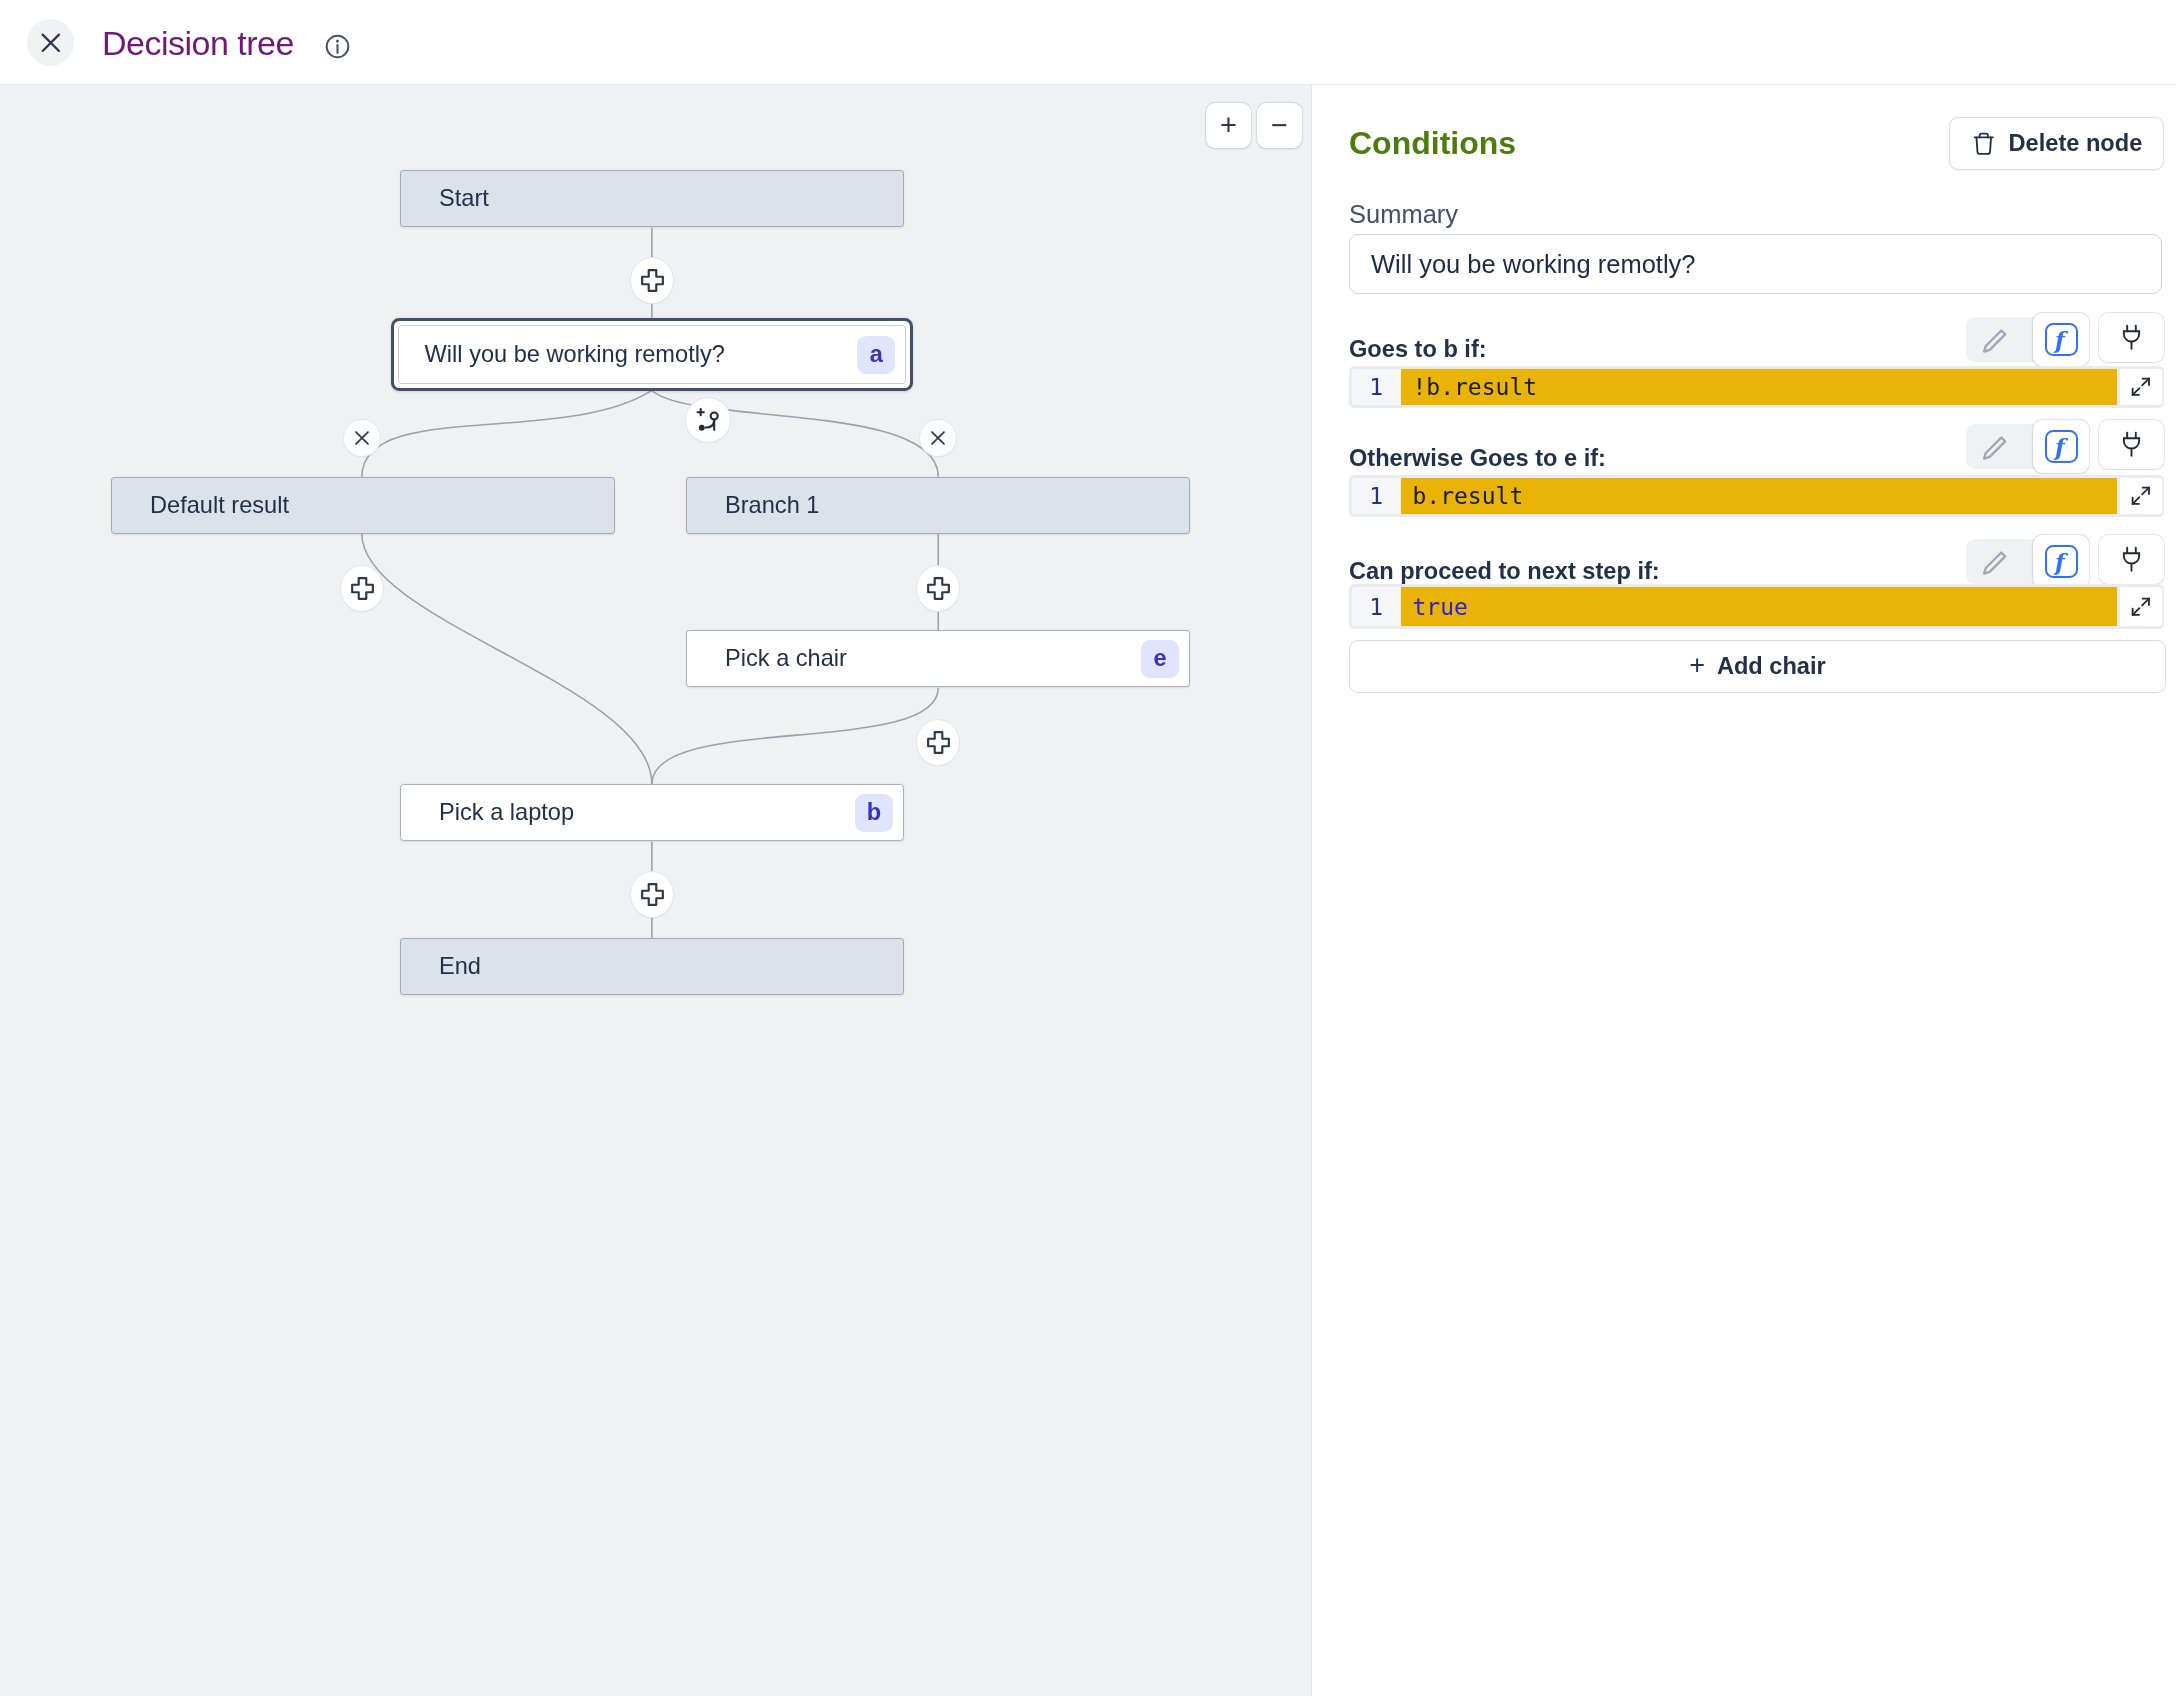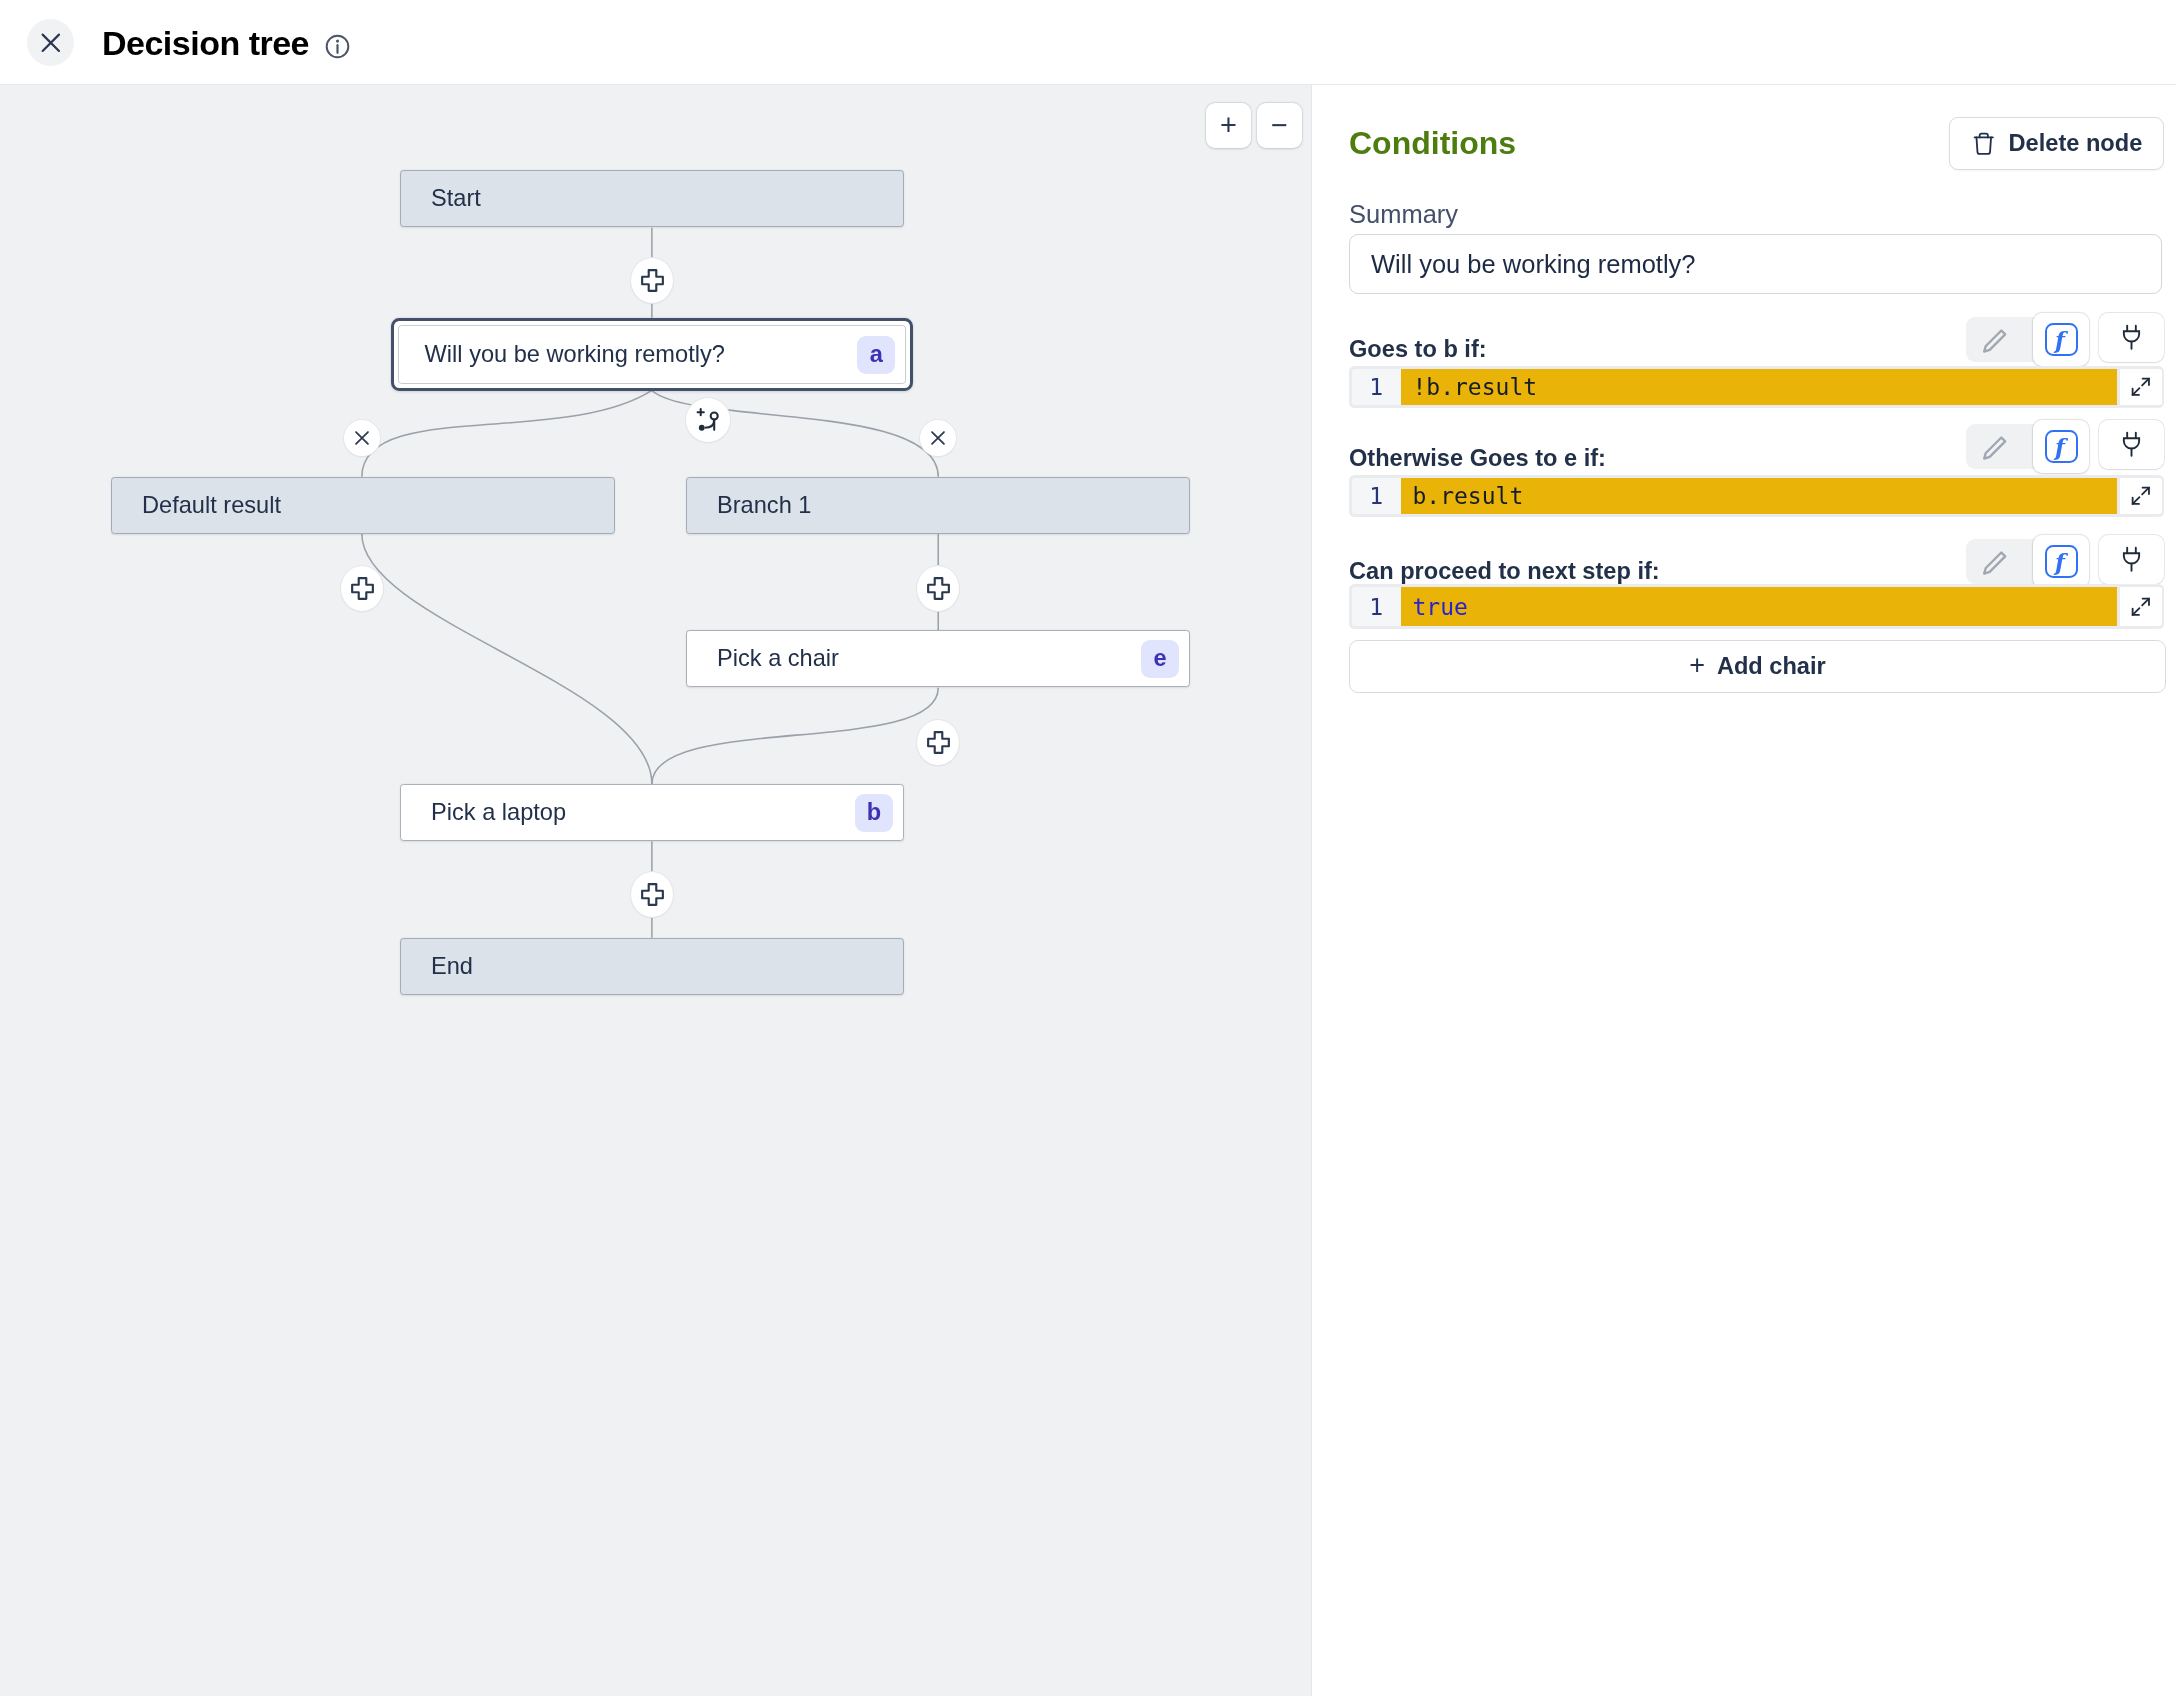--- a/index.html
+++ b/index.html
@@ -2,35 +2,35 @@
 <html style="font-size:14.5px"><head>
 <meta charset="utf-8">
 <style>
   * { margin:0; padding:0; box-sizing:border-box; }
   html,body { width:2177px; height:1696px; overflow:hidden; }
   body { font-family:"Liberation Sans", sans-serif; background:#ffffff; position:relative; color:#22304a; }
 
   
   .header { position:absolute; left:0; top:0; width:2177px; height:85px; background:#fff; border-bottom:0.9px solid #e7e9ec; z-index:30; }
   .close-btn { position:absolute; left:27px; top:19px; width:47px; height:47px; border-radius:50%; background:#f1f2f4; display:flex; align-items:center; justify-content:center; cursor:pointer; }
-  .app-title { position:absolute; left:102px; top:23.6px; font-size:34px; font-weight:bold; color:#000000; letter-spacing:-0.5px; }
+  .app-title { position:absolute; left:102px; top:23.6px; font-size:34px; font-weight:normal; color:#701a75; letter-spacing:-0.5px; }
   .info-btn { position:absolute; left:324px; top:33px; width:27px; height:27px; }
 
   
   .canvas { position:absolute; left:0; top:85px; width:1311px; height:1611px; background:#eff1f3; overflow:hidden; }
   .edges { position:absolute; left:0; top:0; width:1311px; height:1611px; }
   .zbtn { position:absolute; top:18px; width:45px; height:45px; background:#fff; border-radius:9px;
           box-shadow:0 0 0 0.9px rgba(20,27,40,.06), 0 0.9px 2.7px rgba(20,27,40,.14);
           display:flex; align-items:center; justify-content:center; font-size:29px; color:#2a3750; cursor:pointer; }
   .zbtn.zin  { left:1206px; }
   .zbtn.zout { left:1257px; }
 
   .node { position:absolute; width:504px; height:57px; border-radius:3.6px; display:flex; align-items:center;
           font-size:23.6px; color:#22304a; box-shadow:0 0.9px 1.8px rgba(16,24,40,.10); }
-  .node .lbl { padding-left:30px; white-space:nowrap; }
+  .node .lbl { padding-left:38px; white-space:nowrap; }
   .node.gray  { background:#dbe2e9; border:1.4px solid #a3abb5; }
   .node.white { background:#ffffff; border:1.4px solid #a9b0b9; }
   .badge { position:absolute; right:10px; top:50%; transform:translateY(-50%); width:38px; height:38px; border-radius:9px;
            background:#e0e4fc; color:#3b33b4; font-weight:bold; font-size:23.6px; display:flex; align-items:center; justify-content:center; }
 
   .selected-wrap { position:absolute; left:391px; top:233px; width:522px; height:73px; background:#fff;
                    border:3.6px solid #42506a; border-radius:8.2px; padding:3.6px; box-shadow:0 0.9px 2.7px rgba(16,24,40,.15); }
   .selected-inner { width:100%; height:100%; background:#fff; border:1.4px solid #c7ccd3; border-radius:3.6px;
                     display:flex; align-items:center; position:relative; }
   .selected-inner .lbl { padding-left:26px; font-size:23.6px; white-space:nowrap; }

